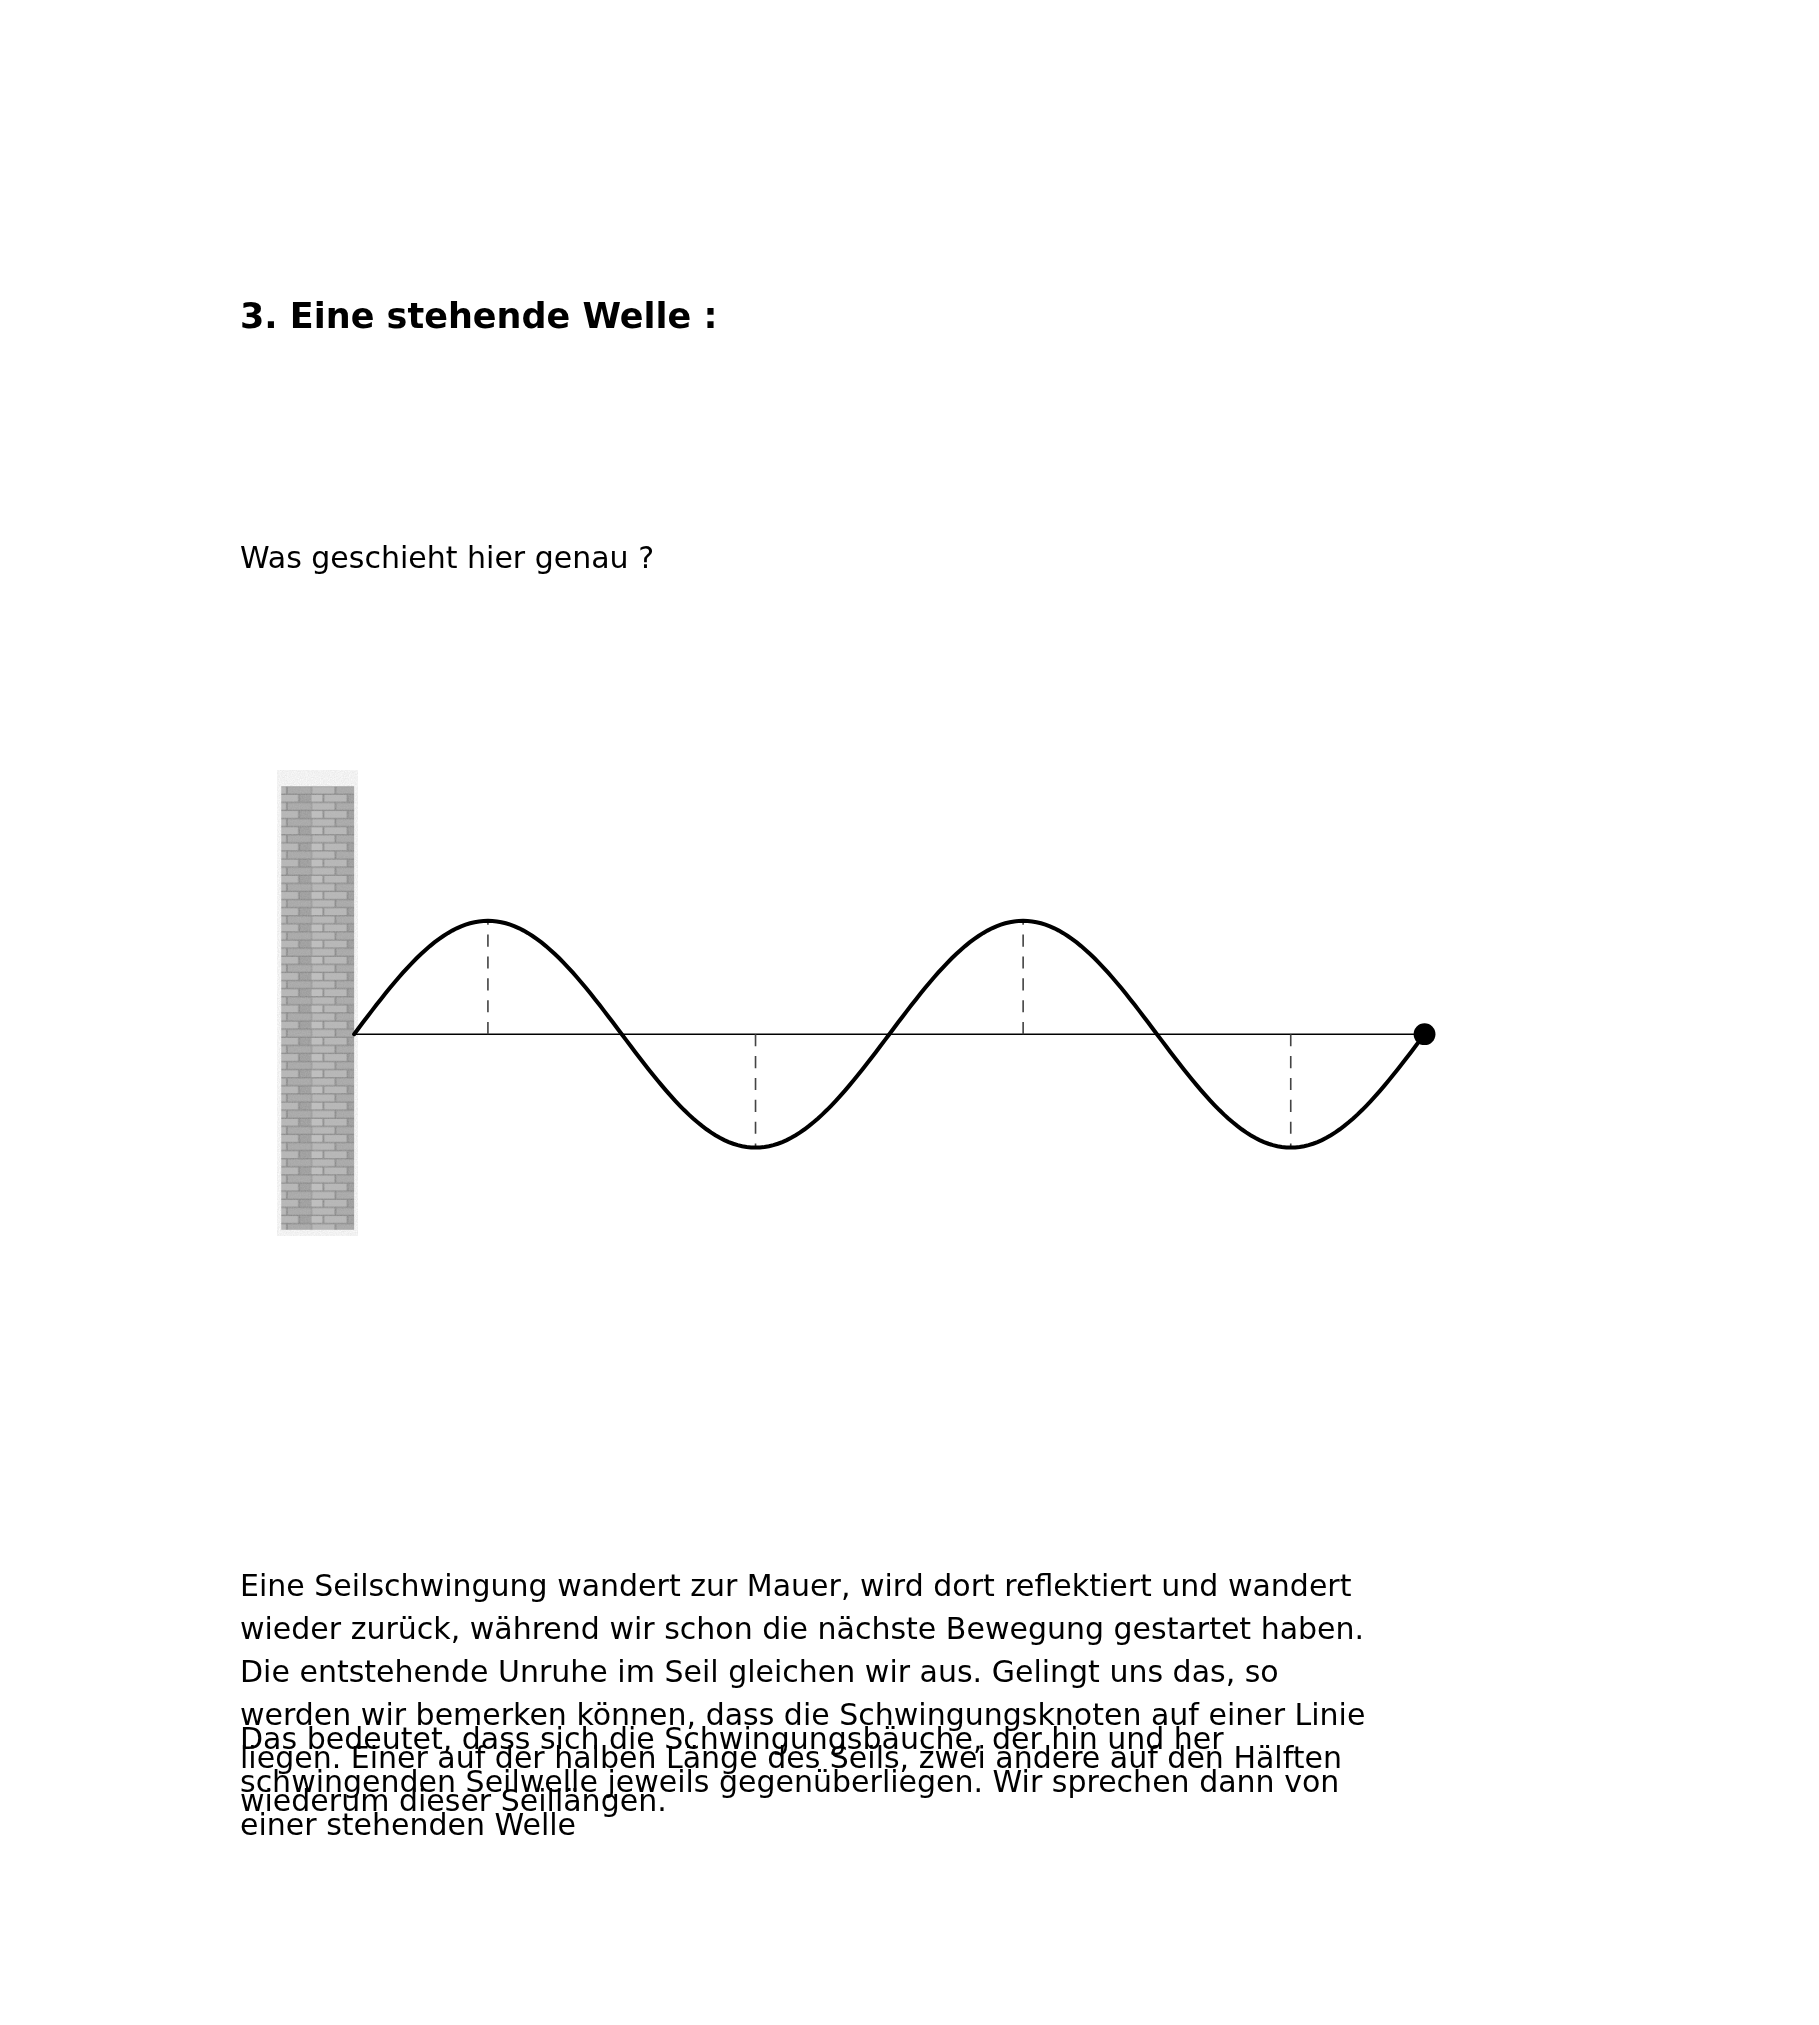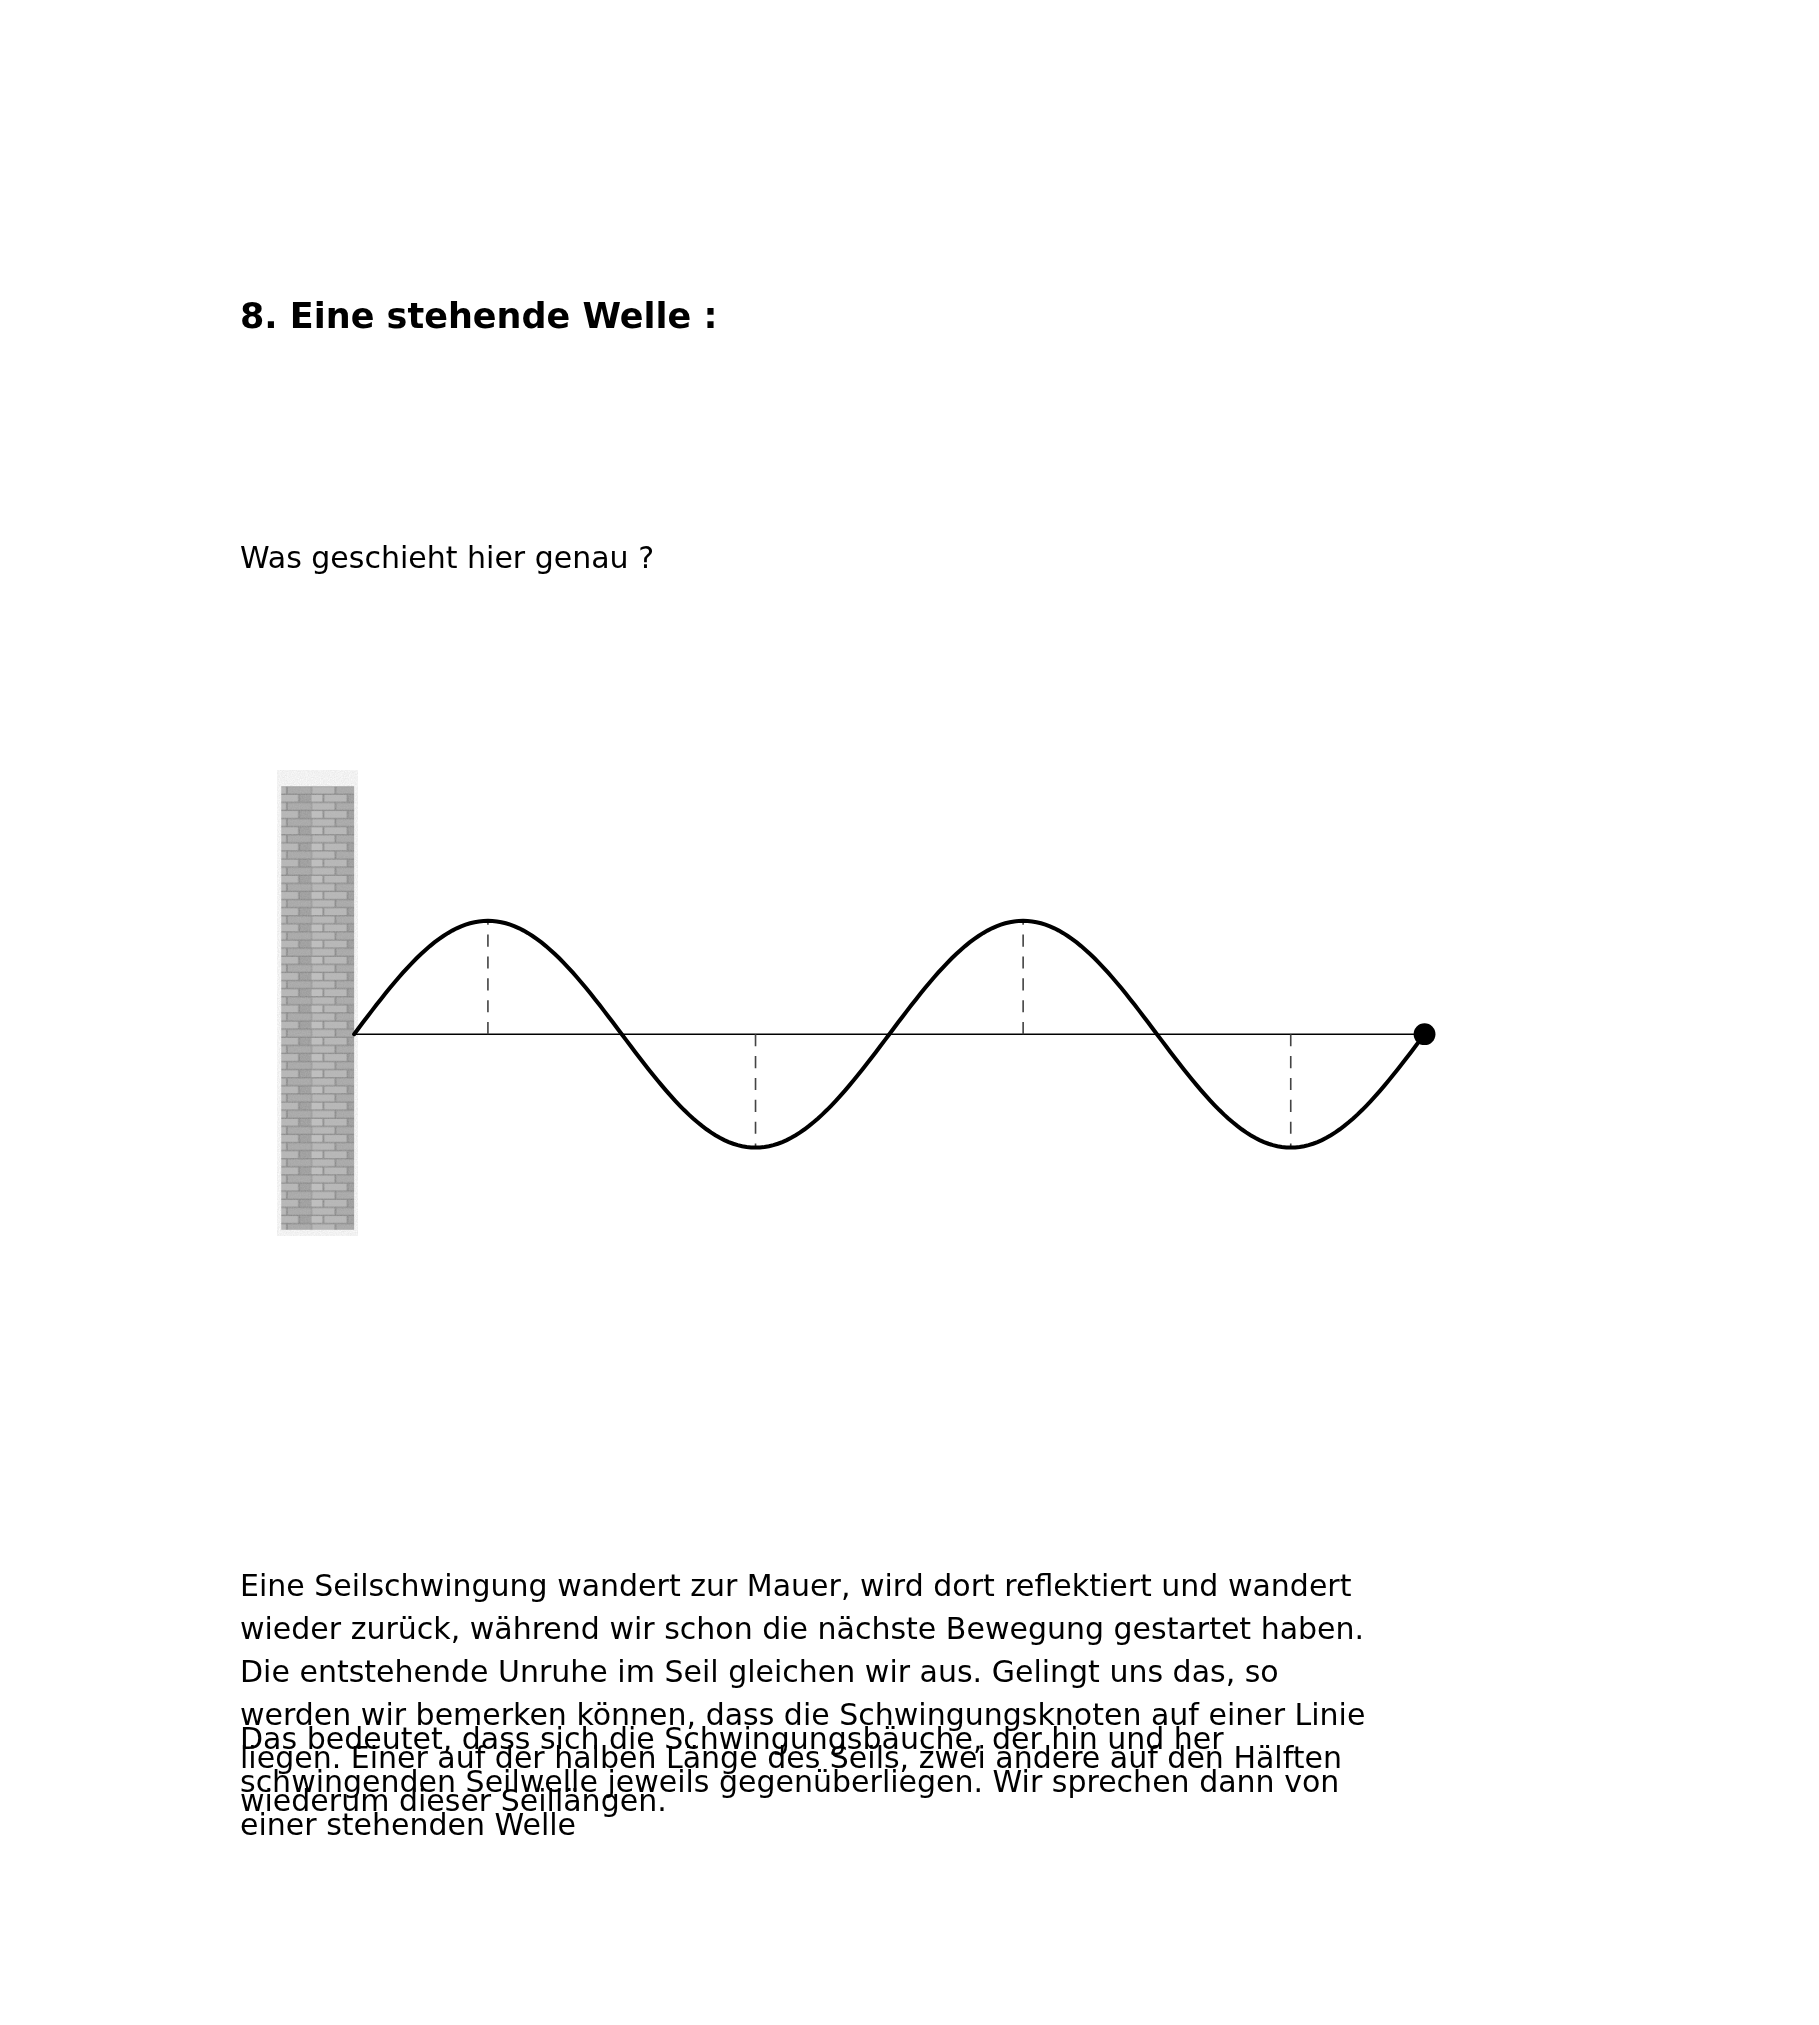--- a/index.html
+++ b/index.html
@@ -62,21 +62,21 @@
     stroke-width: 4;
     stroke-dasharray: 30 24;
   }
   #rope-end-dot { fill: var(--line-color); }
 </style>
 </head>
 <body>
 
 <div id="page">
 
-  <div class="abs" id="doc-heading">8. Eine stehende Welle :</div>
+  <div class="abs" id="doc-heading">3. Eine stehende Welle :</div>
 
 
   <div class="abs body-text" id="question-line">Was geschieht hier genau ?</div>
 
   <div class="abs" id="figure-wrap">
     <svg viewBox="0 0 3000 1150" xmlns="http://www.w3.org/2000/svg">
       <defs>
         <pattern id="bricks" width="120" height="40" patternUnits="userSpaceOnUse">
           <rect class="mortar" x="0" y="0" width="120" height="40"></rect>
           <rect class="brick-a" x="1" y="1" width="56" height="17"></rect>

